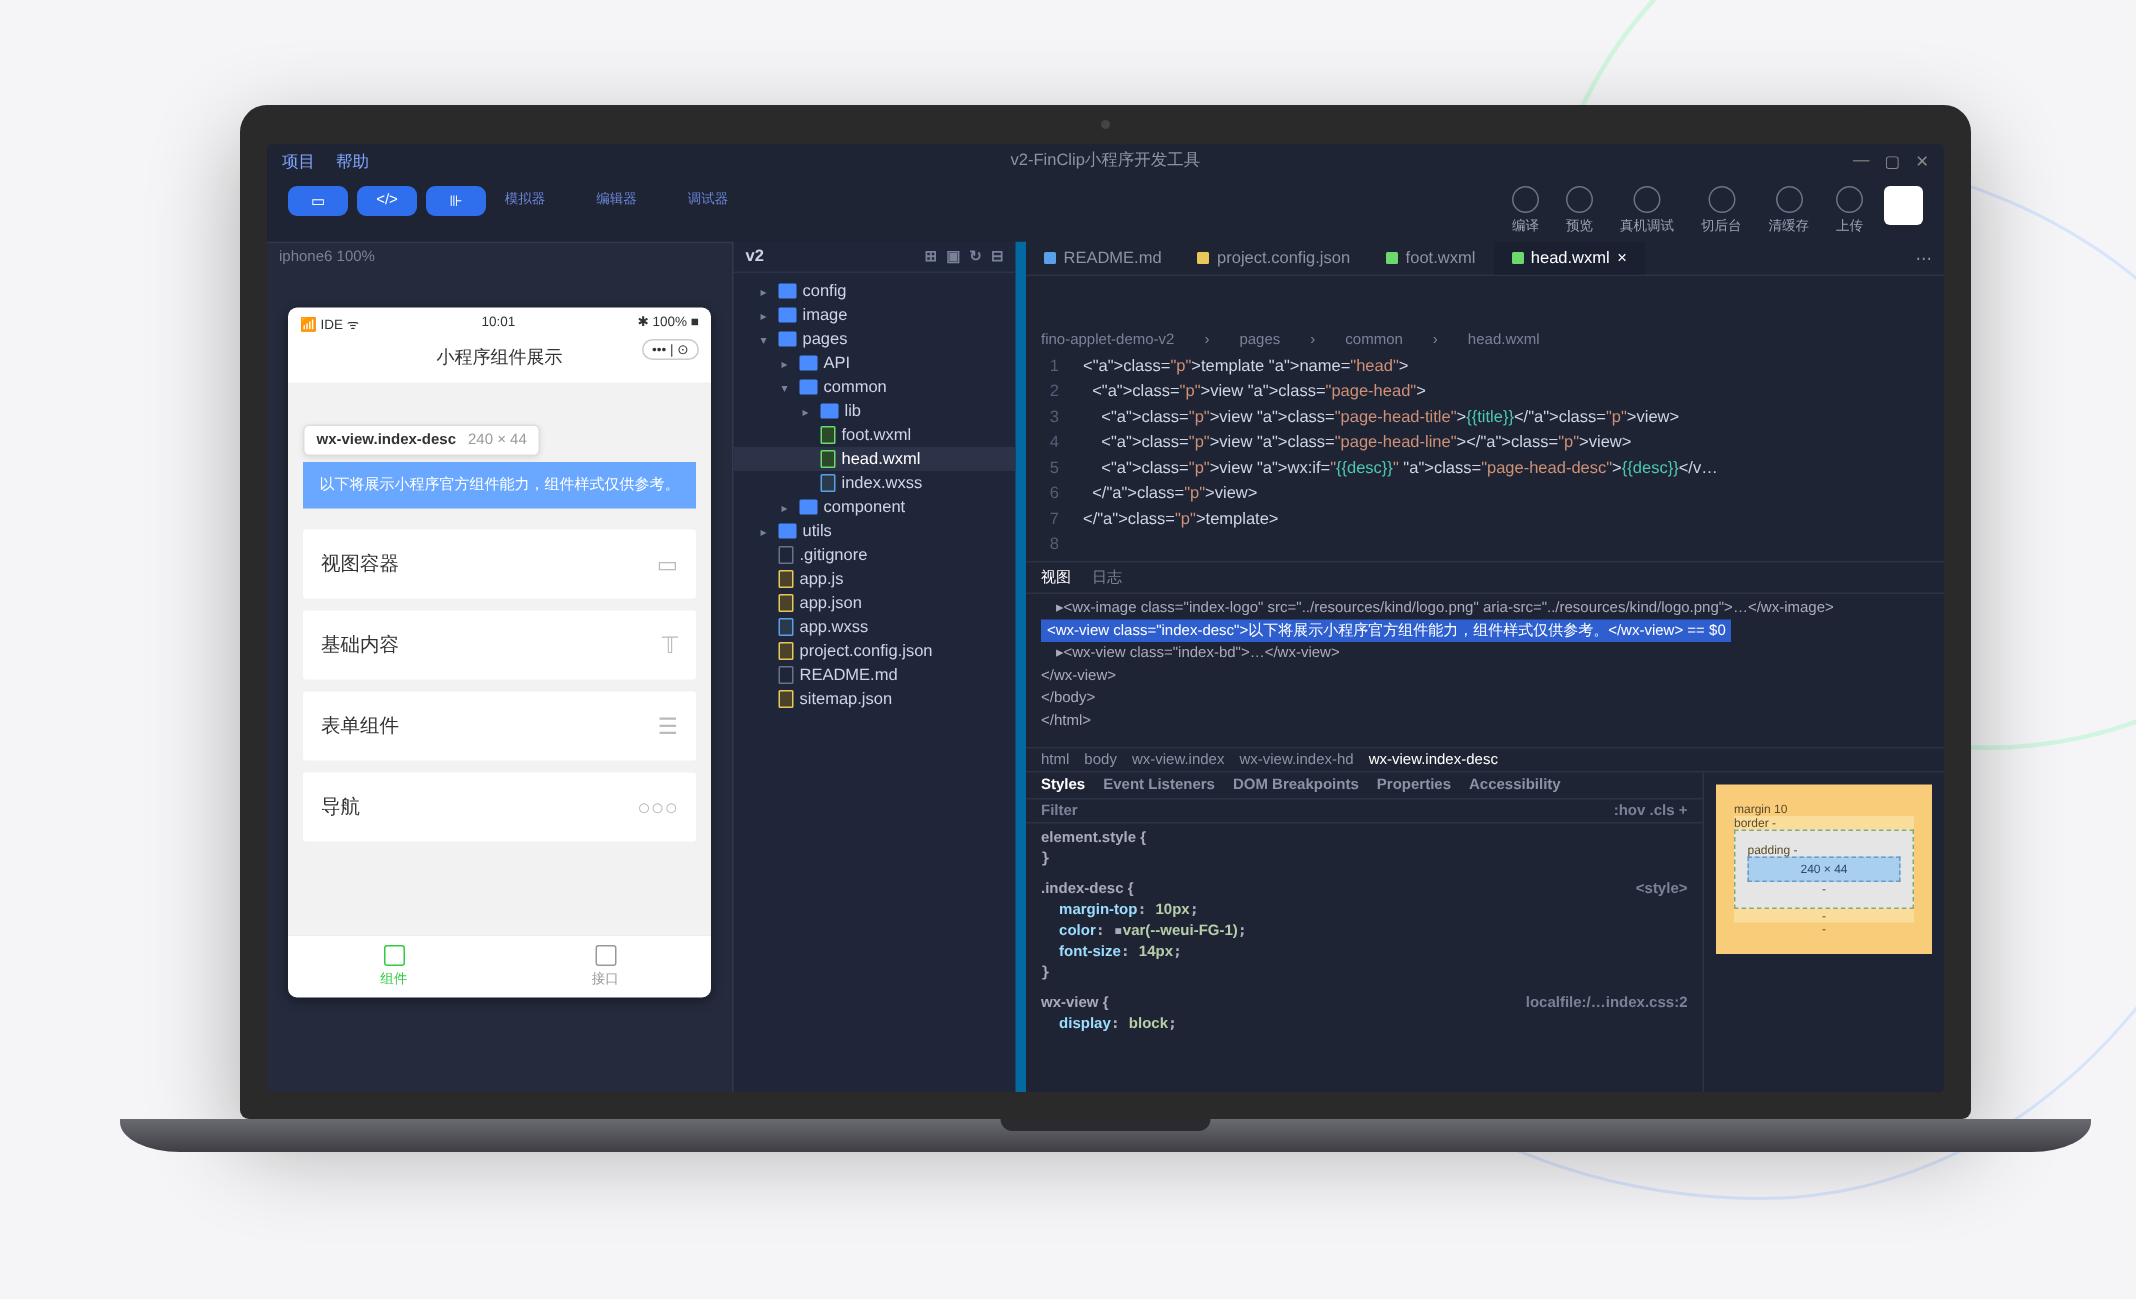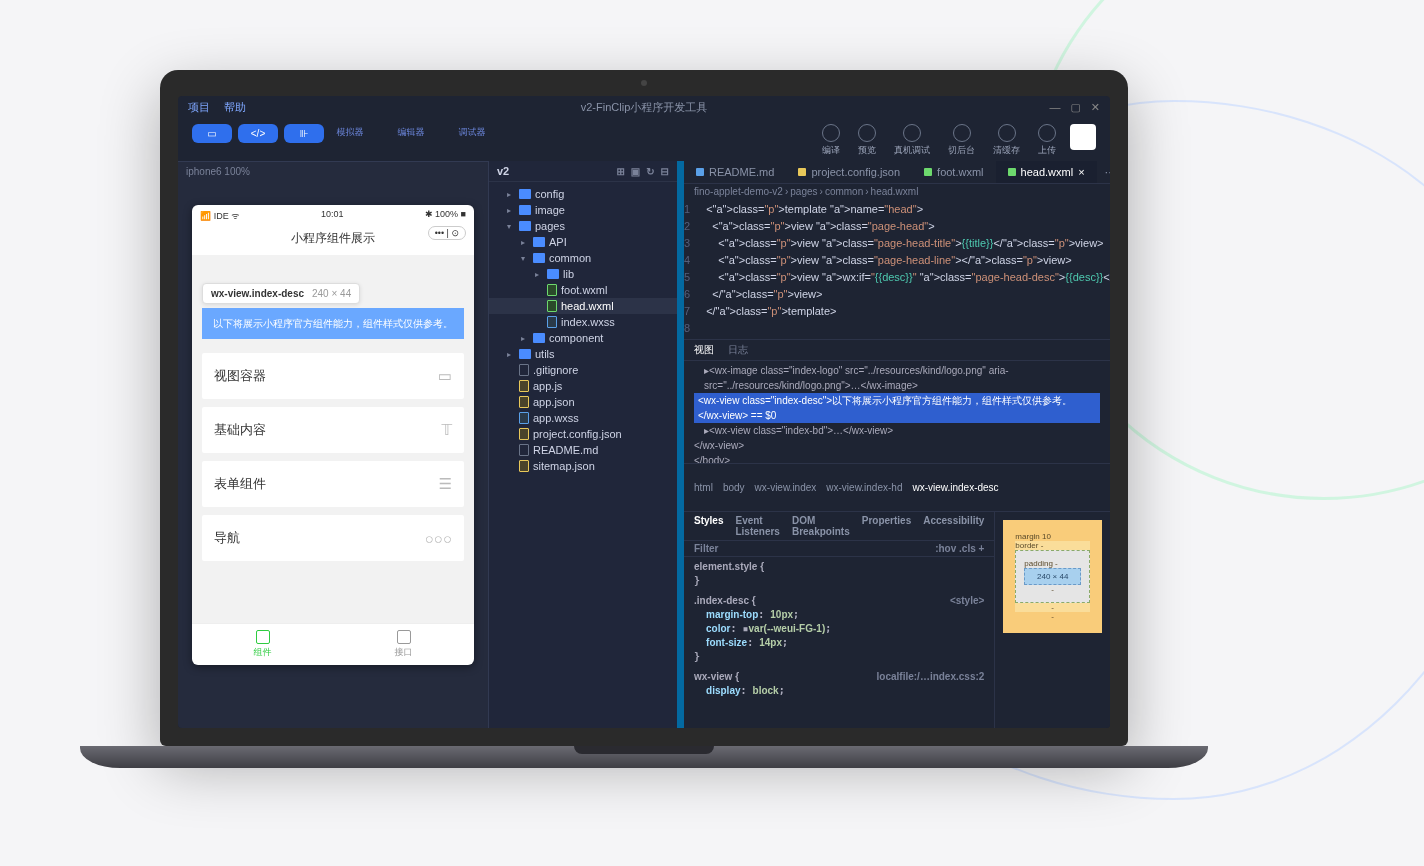--- a/index.html
+++ b/index.html
@@ -3,21 +3,21 @@
 <meta charset="utf-8">
 <style>
 * { margin: 0; padding: 0; box-sizing: border-box; font-family: -apple-system, "Segoe UI", sans-serif; }
 body { background: #f5f5f7; width: 1424px; height: 866px; overflow: hidden; position: relative; }
 
 
 .curve1 { position: absolute; right: -200px; top: -100px; width: 600px; height: 600px; border: 3px solid #b8f5d0; border-radius: 50%; opacity: .6; }
 .curve2 { position: absolute; right: -100px; top: 100px; width: 700px; height: 700px; border: 2px solid #c5d9ff; border-radius: 50% 50% 50% 50% / 60% 40% 60% 40%; opacity: .6; }
 
 
-.laptop { position: absolute; left: 160px; top: 70px; width: 968px; }
+.laptop { position: absolute; left: 160px; top: 70px; width: 1154px; }
 .screen-bezel { background: #2a2a2a; border-radius: 18px 18px 6px 6px; padding: 28px 18px 18px; box-shadow: 0 20px 60px rgba(0,0,0,.3); }
 .camera { width: 6px; height: 6px; background: #444; border-radius: 50%; margin: -18px auto 10px; }
 .screen { background: #1e2433; height: 632px; border-radius: 4px; display: flex; flex-direction: column; font-size: 11px; color: #aab; overflow: hidden; }
 .laptop-base { height: 22px; background: linear-gradient(#6a6a72, #3e3e44); margin: 0 -80px; border-radius: 0 0 40px 40px / 0 0 20px 20px; position: relative; }
 .laptop-base::before { content: ""; position: absolute; left: 50%; top: 0; transform: translateX(-50%); width: 140px; height: 8px; background: #2a2a30; border-radius: 0 0 10px 10px; }
 
 
 .menubar { height: 22px; display: flex; align-items: center; padding: 0 10px; color: #7fa7ff; font-size: 11px; gap: 14px; }
 .menubar .right { margin-left: auto; display: flex; gap: 10px; color: #888; }
 
@@ -71,32 +71,32 @@
 .file-ico.blue { border-color: #5aa0e8; background: #2a3a4a; }
 .ind1 { padding-left: 18px; } .ind2 { padding-left: 32px; } .ind3 { padding-left: 46px; }
 
 
 .editor-panel { flex: 1; display: flex; flex-direction: column; background: #1e2433; overflow: hidden; }
 .tabs-row { display: flex; align-items: center; font-size: 11px; border-bottom: 1px solid #2c3348; }
 .ed-tab { padding: 5px 12px; color: #8a93a8; display: flex; align-items: center; gap: 5px; }
 .ed-tab.active { background: #1a2030; color: #fff; }
 .ed-tab .dot { width: 8px; height: 8px; border-radius: 1px; }
 .tab-more { margin-left: auto; padding: 0 8px; color: #8a93a8; }
-.breadcrumb { font-size: 10px; color: #7a8299; padding: 2px 10px; display: flex; gap: 2px; }
+.breadcrumb { font-size: 10px; color: #7a8299; padding: 2px 10px; display: flex; gap: 20px; margin-top: 35px; }
 .code-area { display: flex; font-family: Consolas, monospace; font-size: 11px; line-height: 17px; padding: 2px 0; }
 .gutter { width: 30px; text-align: right; color: #555f7a; padding-right: 8px; }
 .code-lines { flex: 1; white-space: pre; color: #cfd4e6; padding-left: 8px; } .s { color: #ce9178; } .v { color: #4ec9b0; }
 
 
 .devtools { flex: 1; display: flex; flex-direction: column; border-top: 1px solid #2c3348; background: #1e2433; overflow: hidden; font-size: 10px; }
 .dt-tabs { display: flex; gap: 14px; padding: 3px 10px; color: #7a8299; border-bottom: 1px solid #2c3348; }
 .dt-tabs span.active { color: #fff; }
 .elements { font-family: Consolas, monospace; padding: 2px 10px; line-height: 15px; height: 102px; overflow: hidden; }
 .elements .sel-line { background: #2f5fcf; color: #fff; padding: 0 4px; display: inline-block; }
-.crumbs { padding: 18px 10px; color: #8a93a8; border-top: 1px solid #2c3348; border-bottom: 1px solid #2c3348; display: flex; gap: 10px; }
+.crumbs { padding: 2px 10px; color: #8a93a8; border-top: 1px solid #2c3348; border-bottom: 1px solid #2c3348; display: flex; gap: 10px; }
 .crumbs .active { color: #fff; }
 .dt-lower { display: flex; flex: 1; overflow: hidden; }
 .styles-col { flex: 1; display: flex; flex-direction: column; border-right: 1px solid #2c3348; font-weight: bold; }
 .styles-tabs { display: flex; gap: 12px; padding: 3px 10px; border-bottom: 1px solid #2c3348; color: #8a93a8; }
 .styles-tabs span.active { color: #fff; }
 .filter-row { display: flex; padding: 2px 10px; color: #7a8299; border-bottom: 1px solid #2c3348; }
 .filter-row .fr { margin-left: auto; }
 .css-block { font-family: Consolas, monospace; padding: 3px 10px; line-height: 14px; }
 .css-block .src { float: right; color: #7a8299; }
 .pk { color: #9cdcfe; } .pv { color: #b5cea8; }

